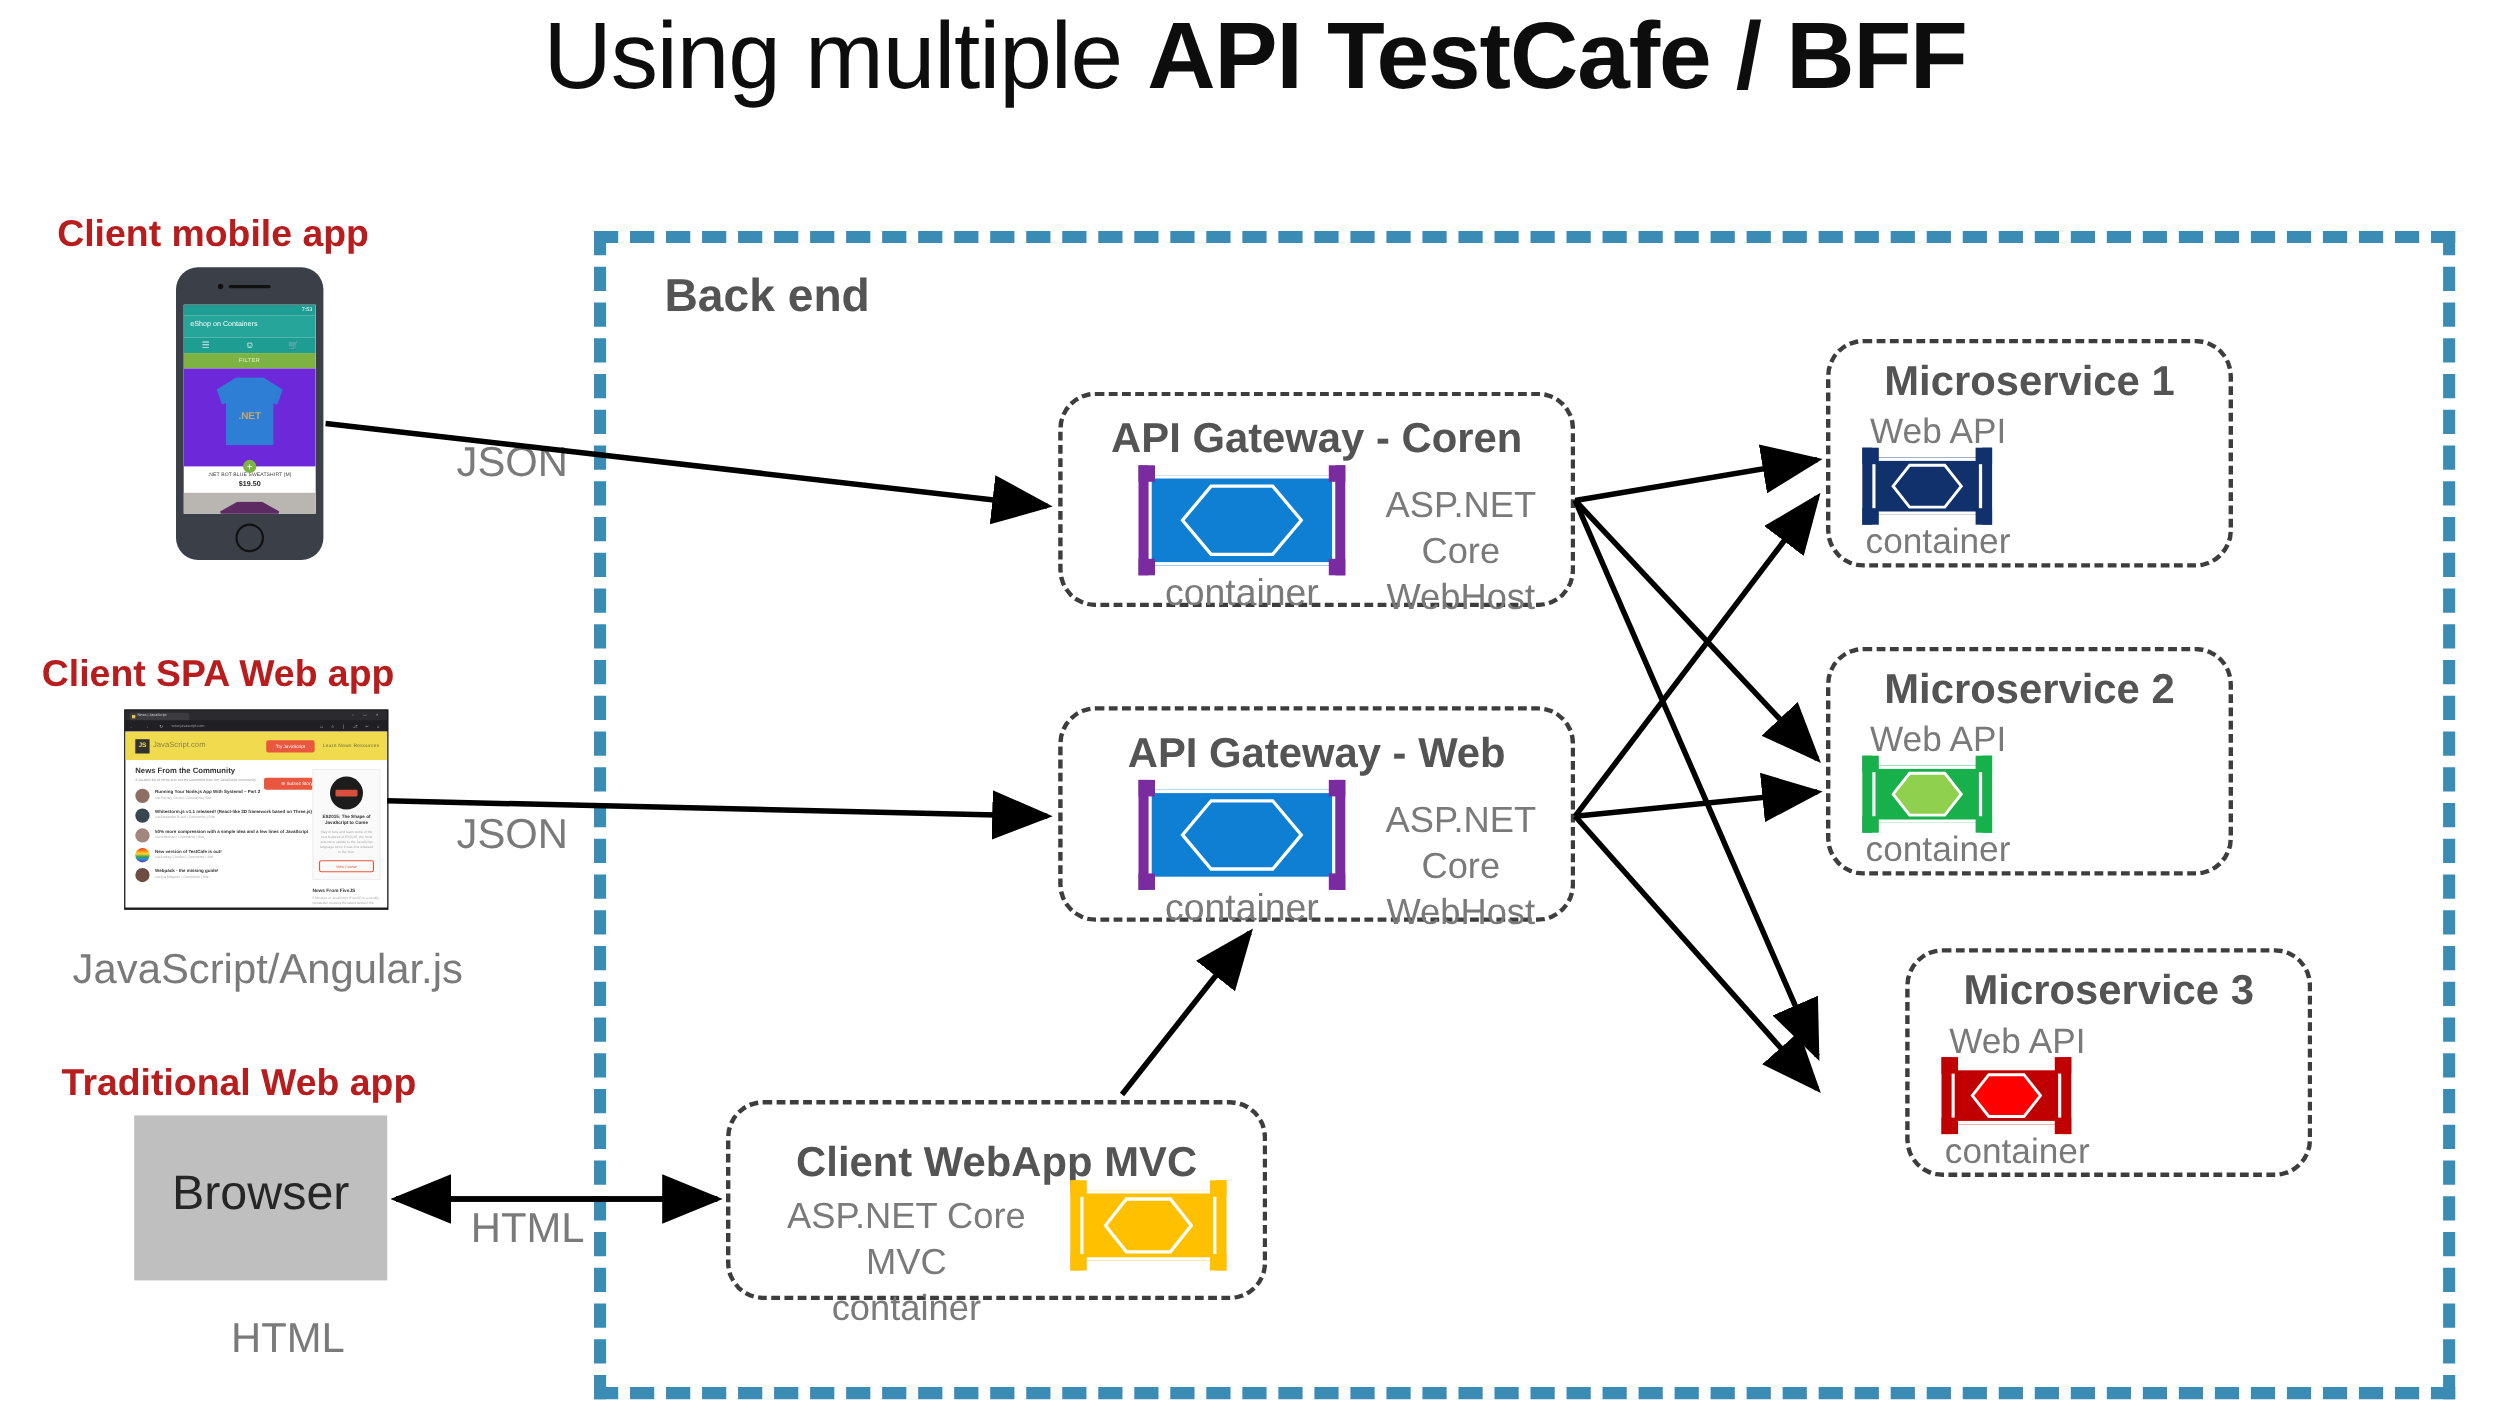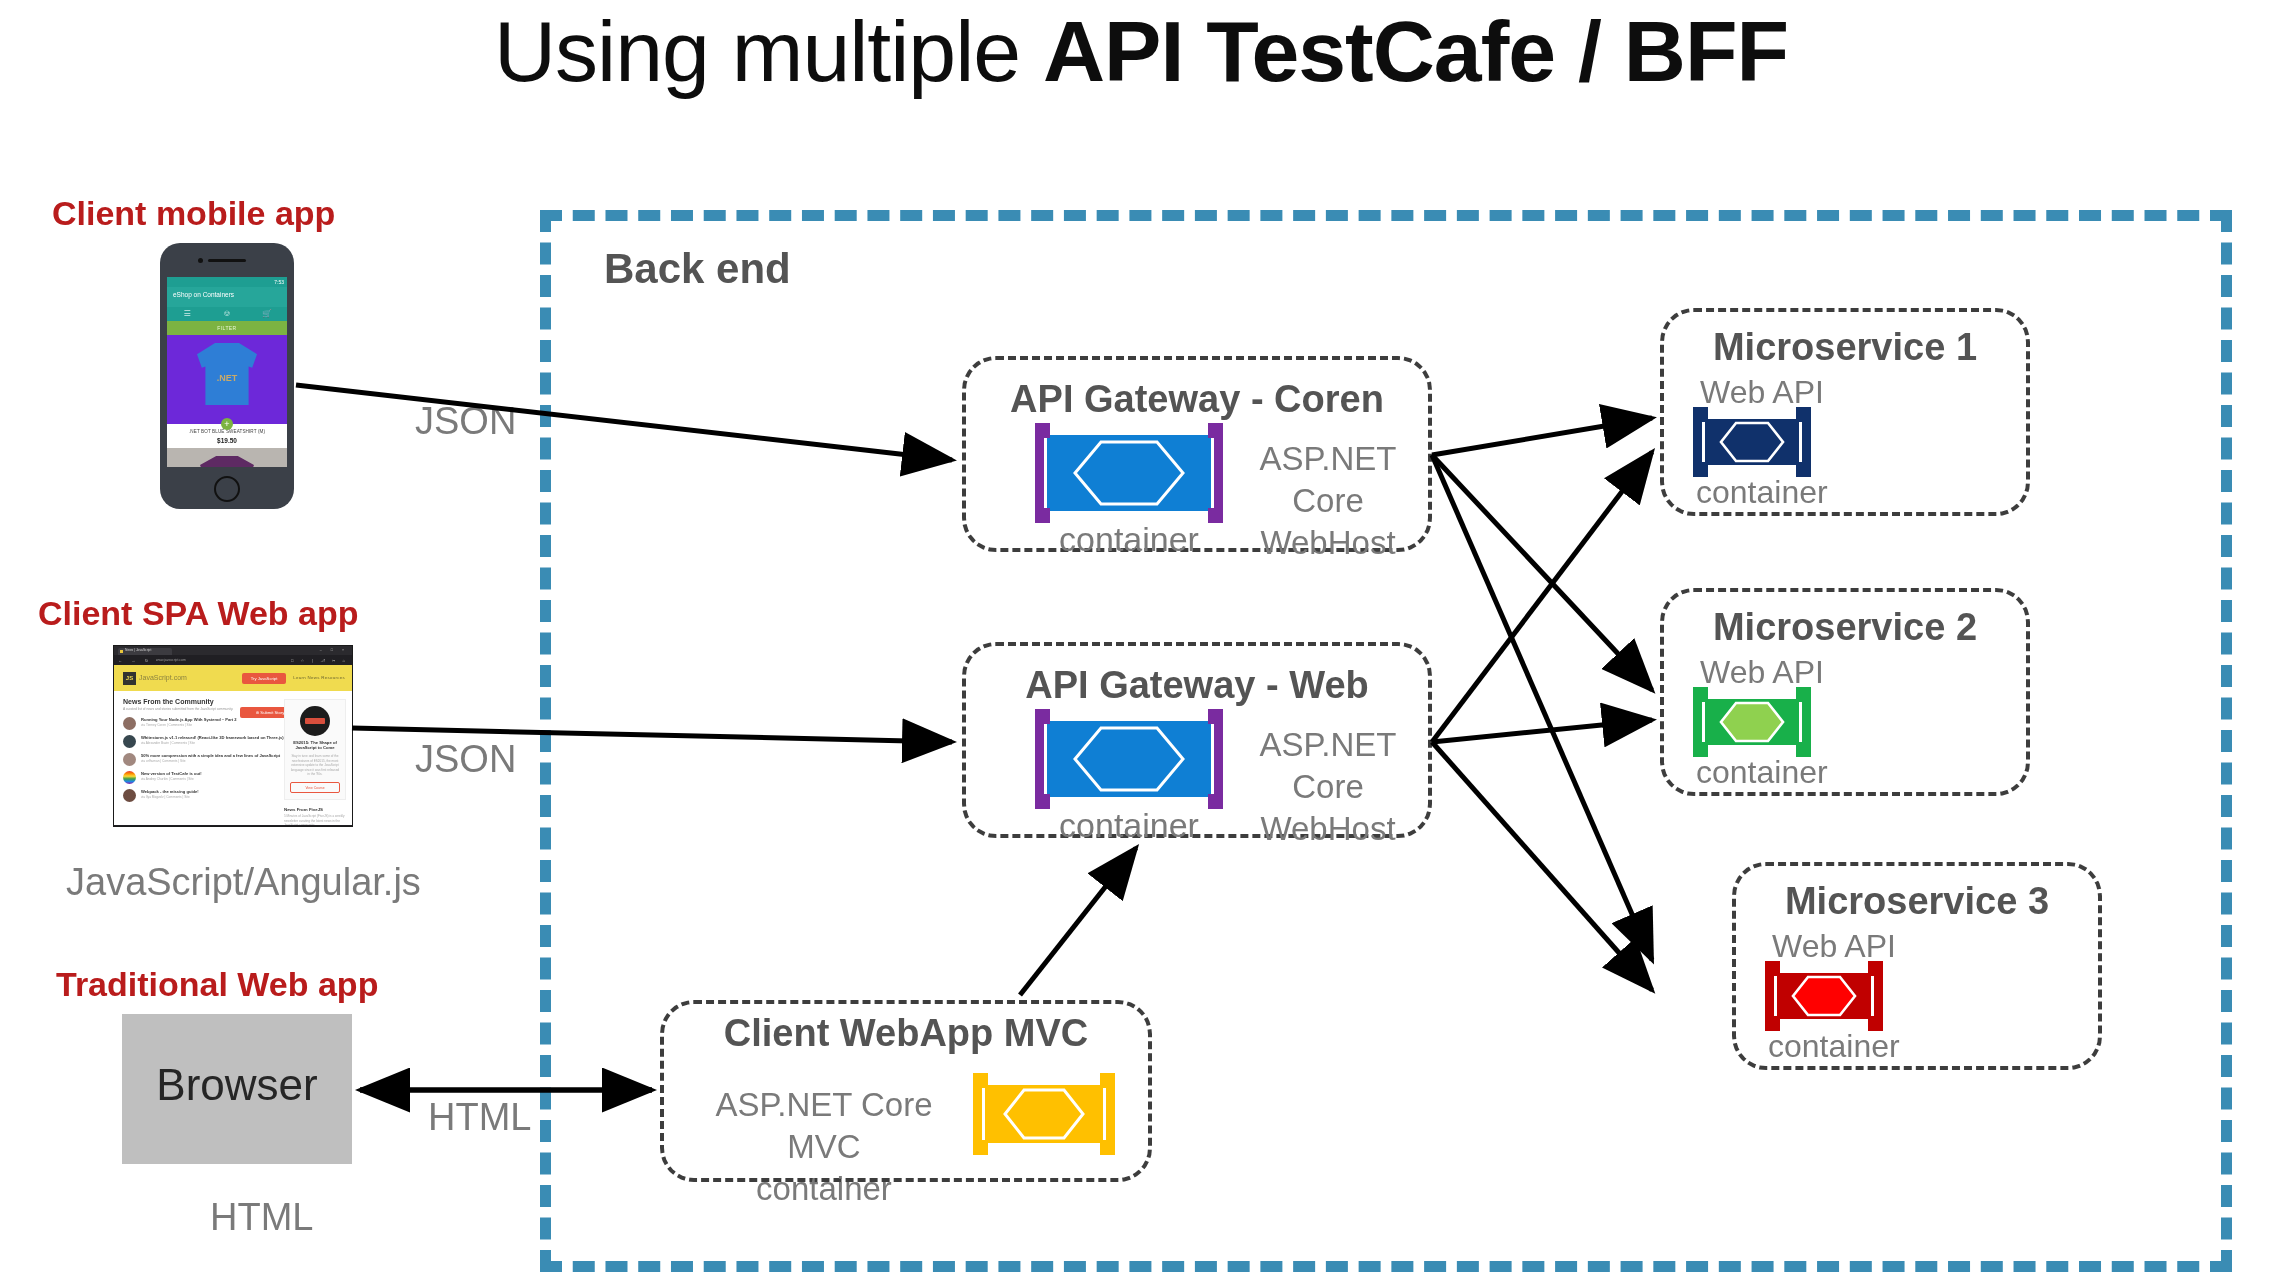--- a/index.html
+++ b/index.html
@@ -280,21 +280,21 @@
       <div class="br br2" style="background:#7a2ba0;"></div>
   </div>
   <div style="position:absolute;left:78px;top:160px;width:170px;text-align:center;font-size:34px;color:#7a7a7a;">container</div>
   <div style="position:absolute;left:262px;top:78px;width:200px;text-align:center;font-size:33px;color:#7a7a7a;line-height:1.28;">
     <div>ASP.NET Core</div>
     <div>WebHost</div>
   </div>
 </div>
 
 <div class="abs dbox" style="left:660px;top:1000px;width:492px;height:182px;">
-  <div class="dbox-title" style="top:8px;">Client WebApp MVC</div>
+  <div class="dbox-title" style="top:32px;">Client WebApp MVC</div>
   <div style="position:absolute;left:20px;top:80px;width:280px;text-align:center;font-size:33px;color:#7a7a7a;line-height:1.28;">
     <div>ASP.NET Core MVC</div>
     <div>container</div>
   </div>
   <div class="cont" style="left:318px;top:78px;width:124px;height:64px;background:#ffc000;">
     <div class="body" style="border-color:#fff;background:#ffc000;"></div>
     <svg class="hex" width="82" height="52" viewBox="0 0 82 52">
         <polygon points="21,2 61,2 80,26 61,50 21,50 2,26" fill="none" stroke="#ffffff" stroke-width="3"></polygon>
       </svg>
     <div class="vbar l" style="background:#ffc000;"></div>

